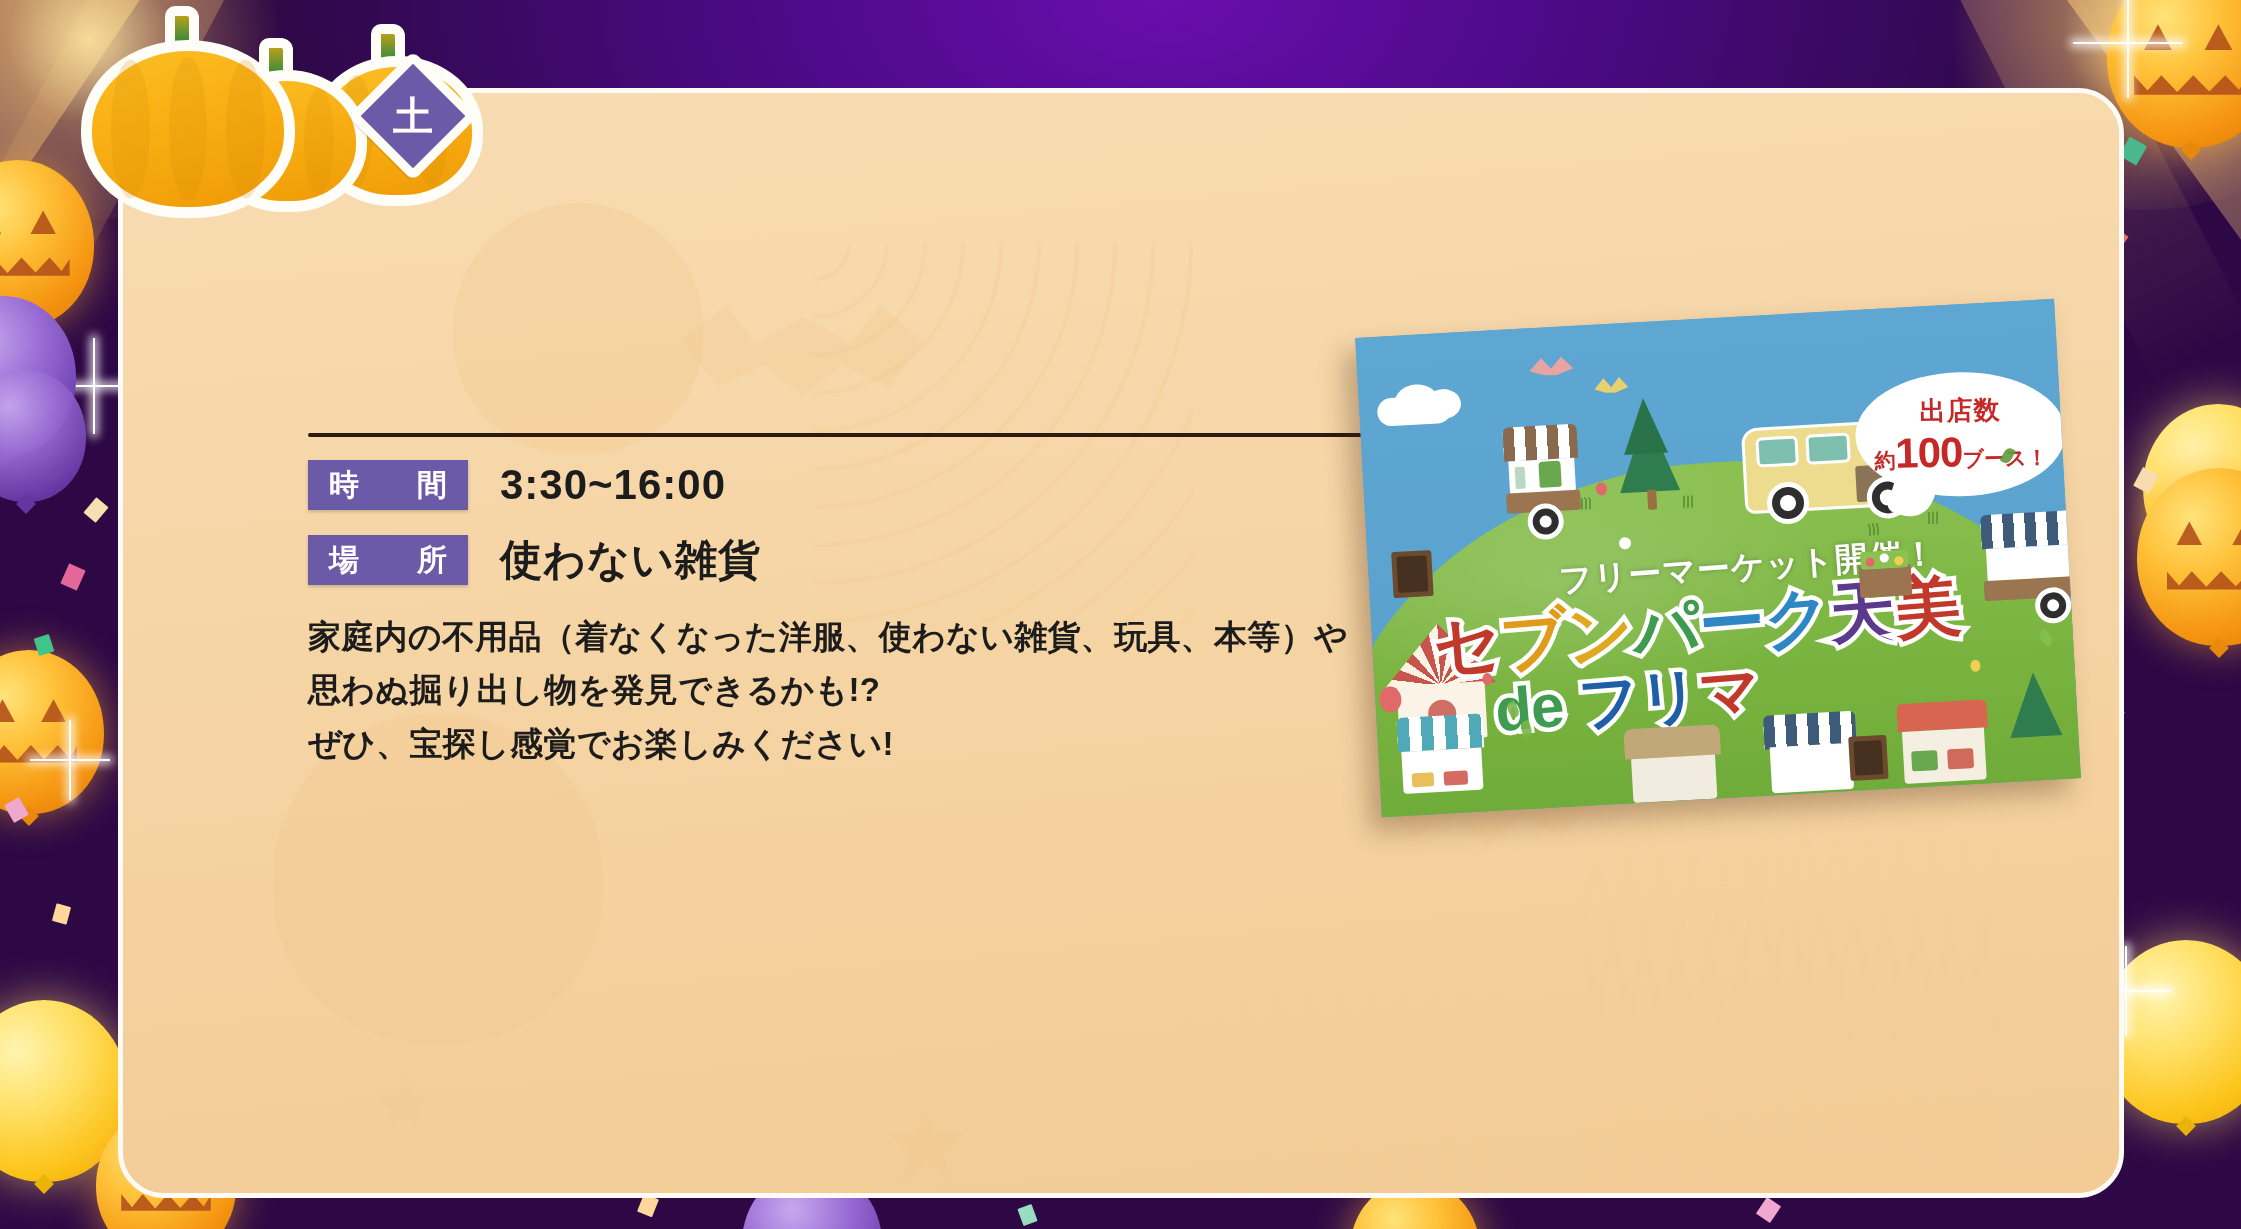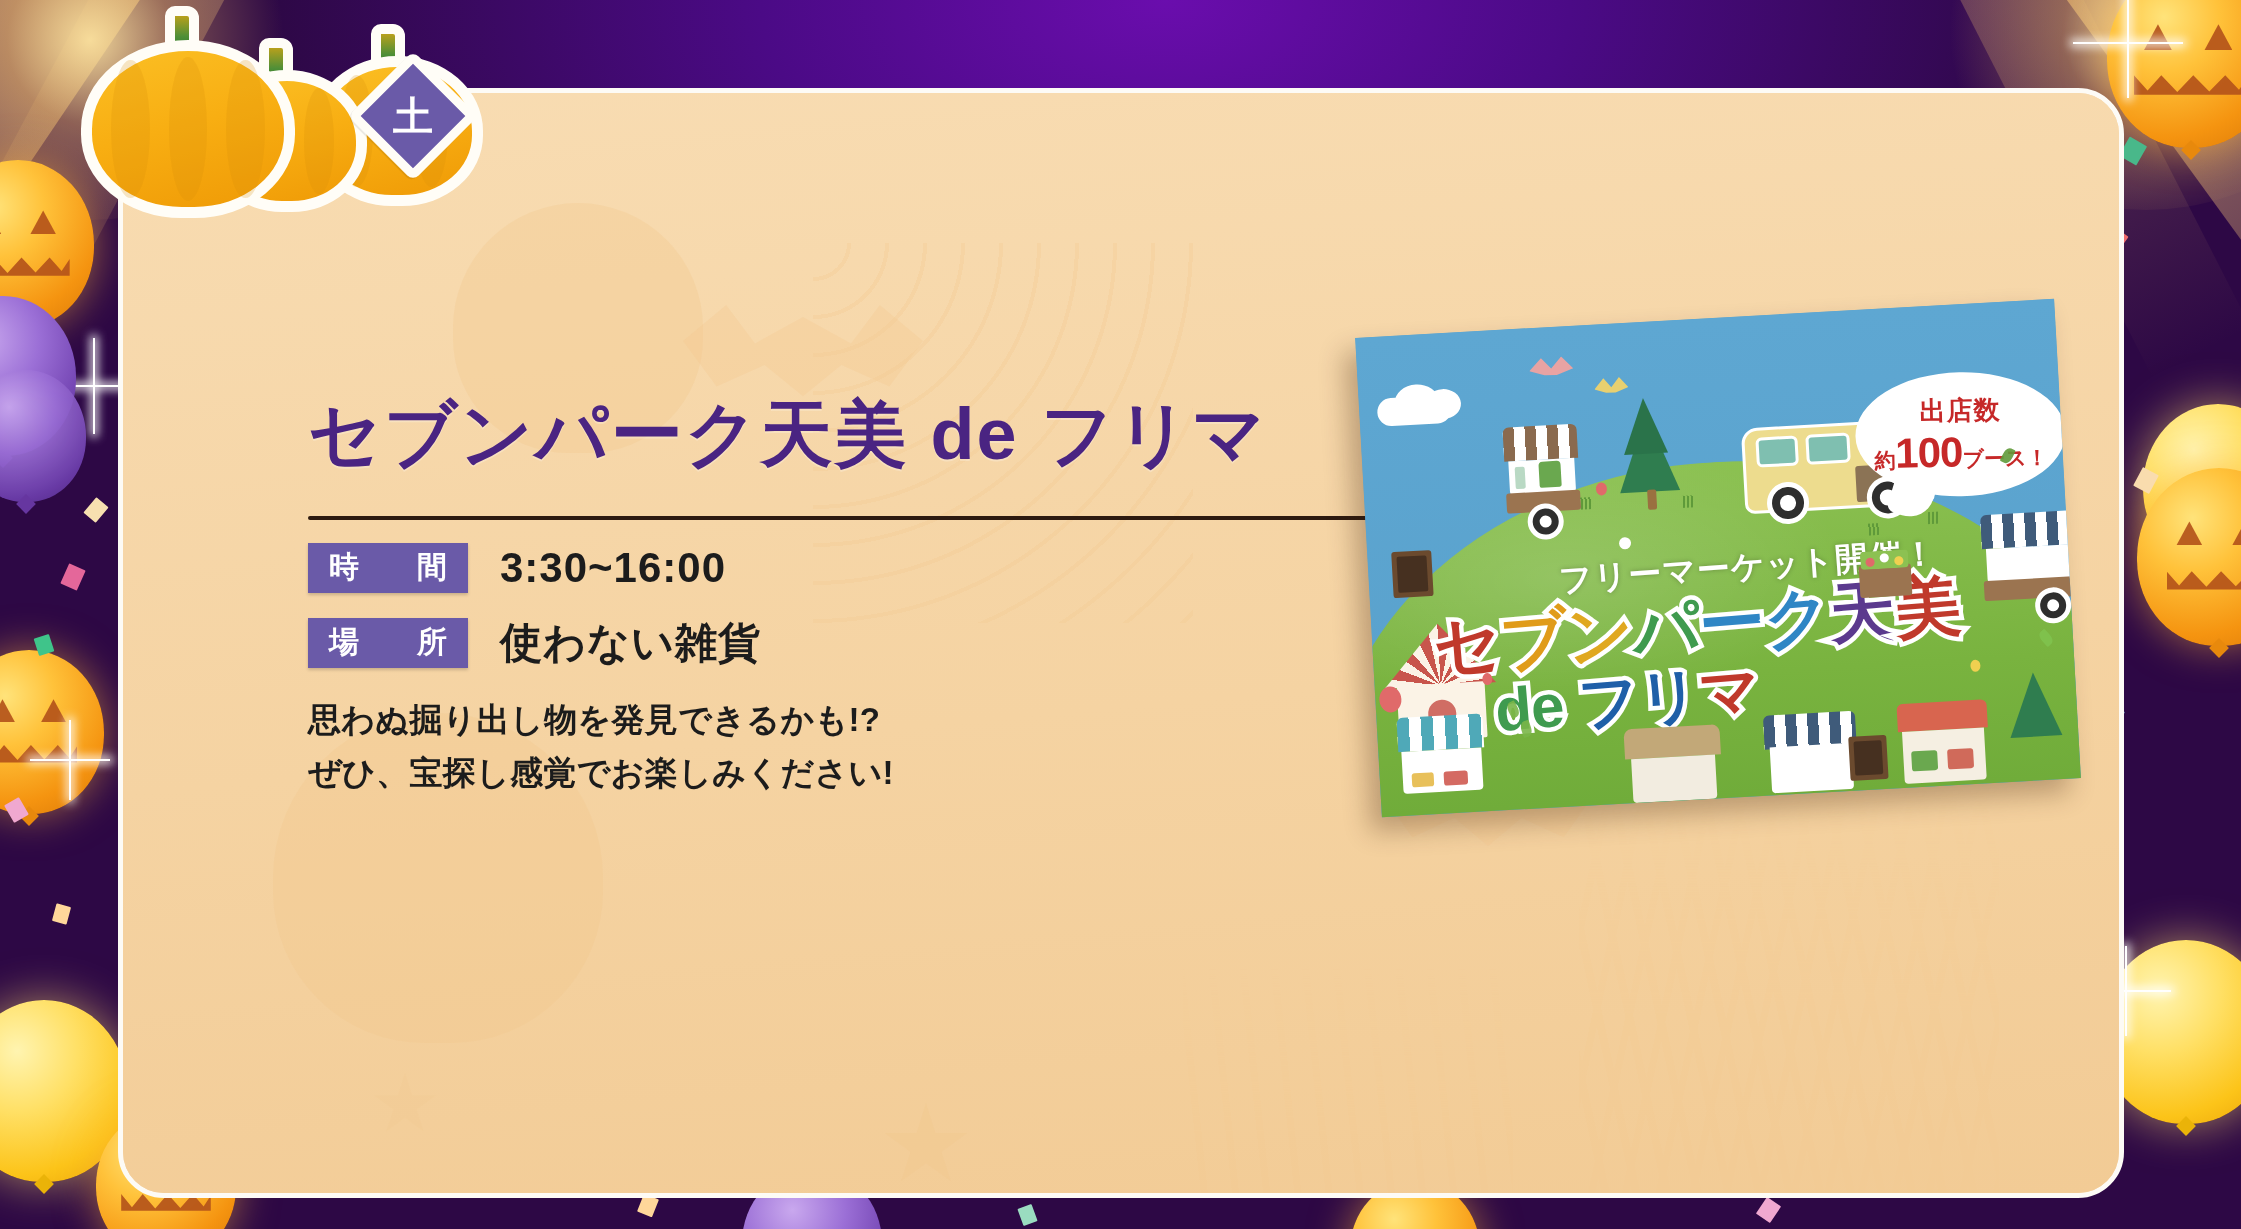--- a/index.html
+++ b/index.html
@@ -337,35 +337,35 @@
         repeating-linear-gradient(78deg, transparent 0 22px, #f4cb93 22px 30px),
         repeating-linear-gradient(102deg, transparent 0 26px, #f4cb93 26px 33px);
         -webkit-mask-image:linear-gradient(180deg,transparent,#000 55%);
         mask-image:linear-gradient(180deg,transparent,#000 55%);"></div>
     <div class="wm wm-grass" style="left:1060px;top:860px;width:330px;height:300px;background:
         repeating-linear-gradient(84deg, transparent 0 24px, #f4cb93 24px 31px);
         -webkit-mask-image:linear-gradient(180deg,transparent,#000 60%);
         mask-image:linear-gradient(180deg,transparent,#000 60%);"></div>
 
     <div class="content">
-      <div class="main-title">セブンパーク天美 de フリマ</div>
       <div class="divider"></div>
 
       <div class="info">
         <div class="info-row">
           <div class="info-label">時　間</div>
           <div class="info-value">3:30~16:00</div>
         </div>
         <div class="info-row">
           <div class="info-label">場　所</div>
           <div class="info-value">使わない雑貨</div>
         </div>
       </div>
 
       <div class="desc">
+        <div class="desc-line">家庭内の不用品（着なくなった洋服、使わない雑貨、玩具、本等）や</div>
         <div class="desc-line">思わぬ掘り出し物を発見できるかも!?</div>
         <div class="desc-line">ぜひ、宝探し感覚でお楽しみください!</div>
       </div>
     </div>
   </div>
 </div>
 
 <div class="flyer">
   <div class="sky"></div>
 

